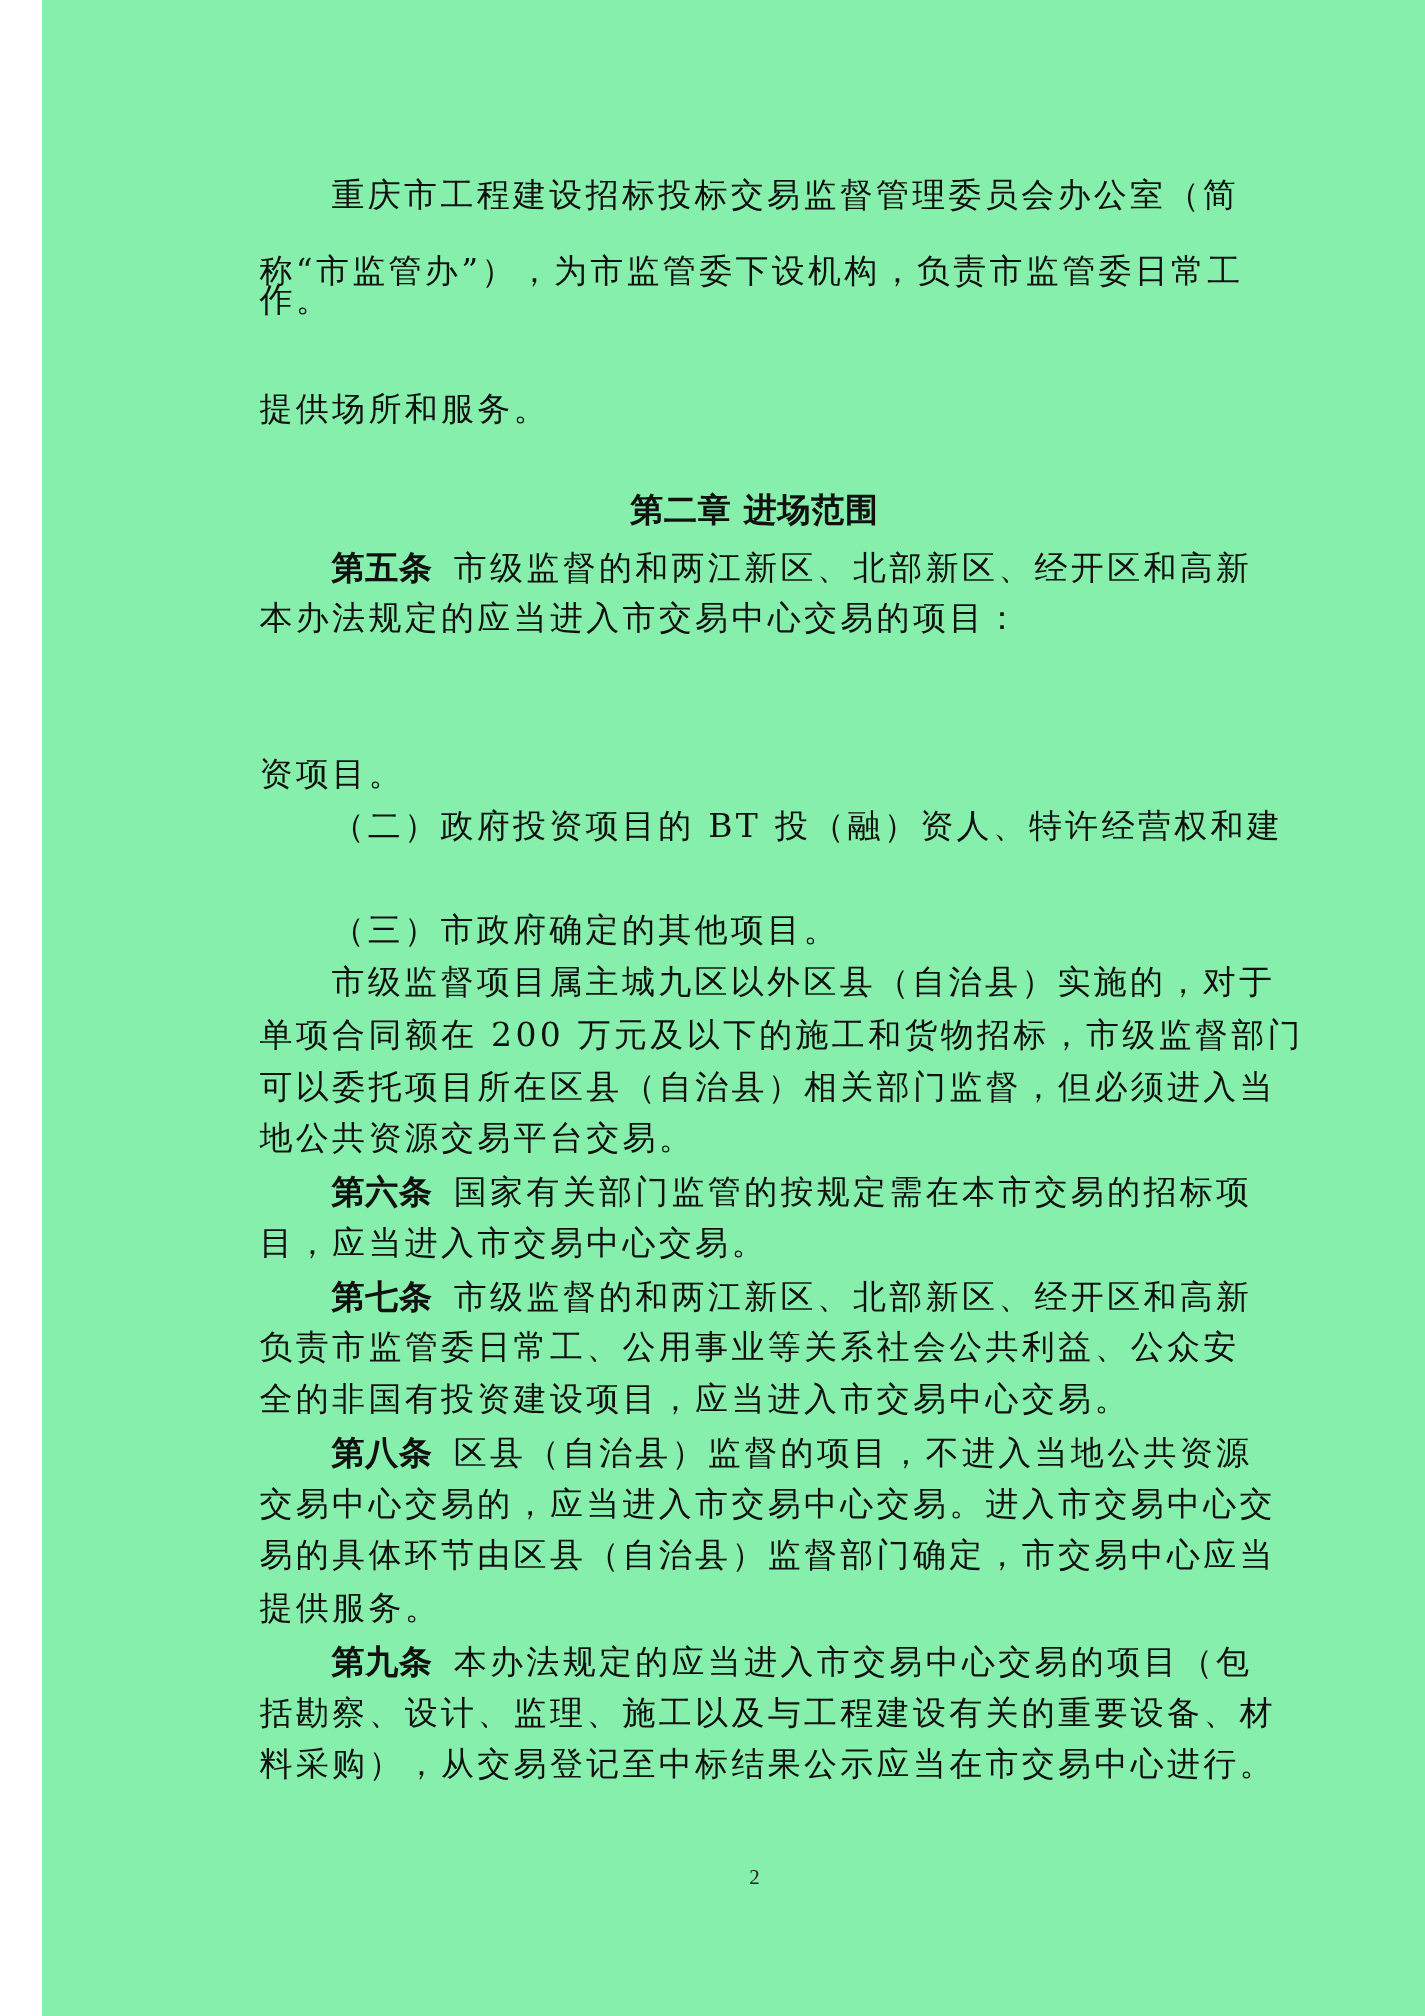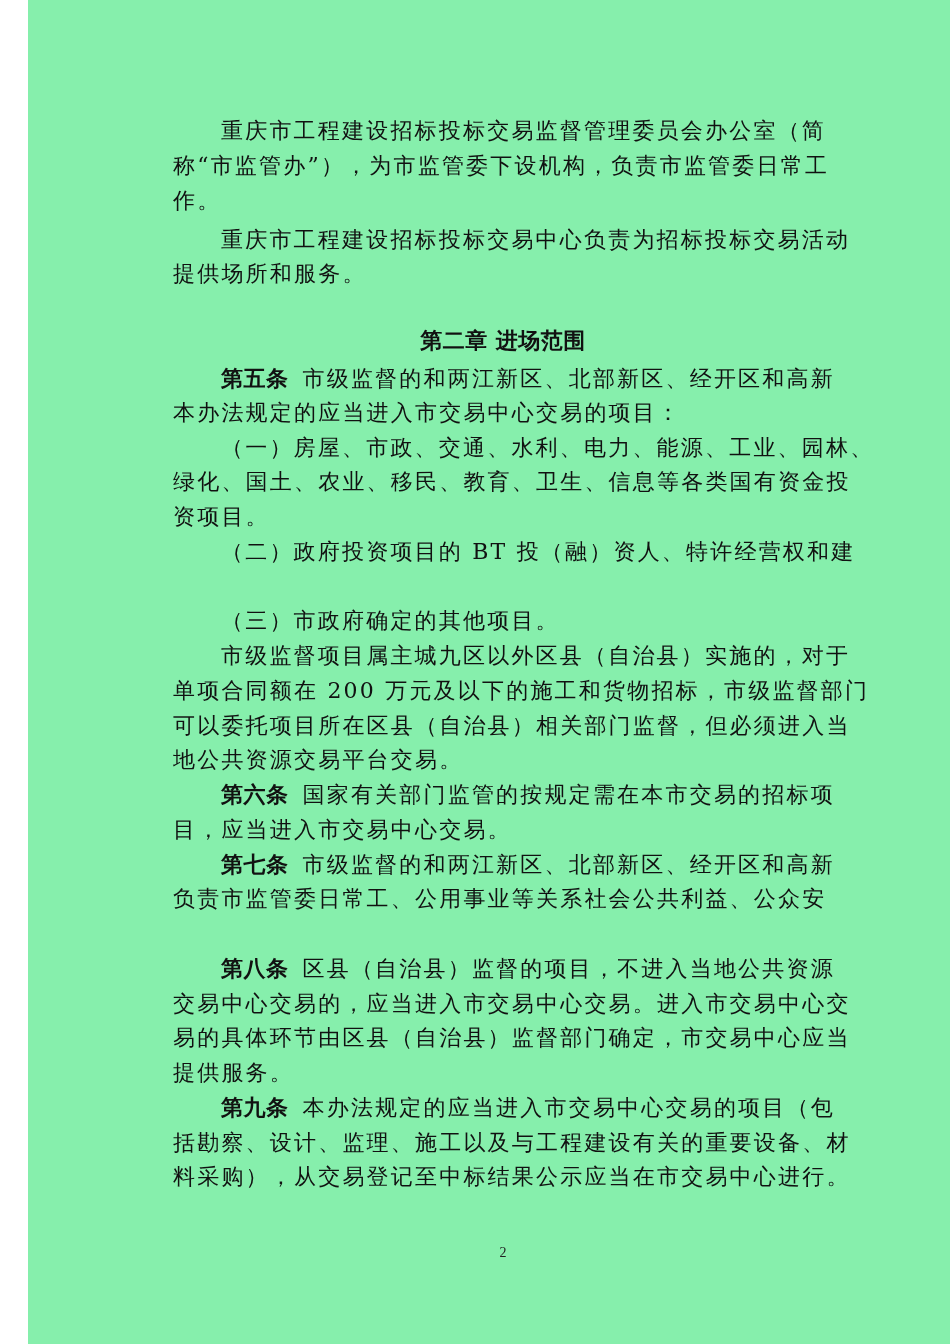--- a/index.html
+++ b/index.html
@@ -15,50 +15,48 @@
     .art-label { font-weight: bold; font-family: Liberation Sans, sans-serif; letter-spacing: 0.5px; margin-right: 14px; }
     .page-number { position: absolute; left: 0; width: 950px; top: 1245px; text-align: center;
                    font-size: 14px; font-family: "Liberation Serif", serif; color: #222; }
   </style>
 </head>
 <body>
 
 <div class="page">
 
   <div class="line indent" style="top:116px">重庆市工程建设招标投标交易监督管理委员会办公室（简</div>
-  <div class="line" style="top:151px">称“市监管办”），为市监管委下设机构，负责市监管委日常工</div>
+  <div class="line" style="top:167px">称“市监管办”），为市监管委下设机构，负责市监管委日常工</div>
   <div class="line" style="top:186px">作。</div>
-  <div class="line indent" style="top:225px">重庆市工程建设招标投标交易中心负责为招标投标交易活动</div>
   <div class="line" style="top:259px">提供场所和服务。</div>
 
   <div class="heading" style="top:326px">第二章 进场范围</div>
 
   <div class="line indent" style="top:364px">
     <span class="art-label">第五条</span><span>市级监督的和两江新区、北部新区、经开区和高新</span>
   </div>
   <div class="line" style="top:398px">本办法规定的应当进入市交易中心交易的项目：</div>
-  <div class="line indent" style="top:433px">（一）房屋、市政、交通、水利、电力、能源、工业、园林、</div>
-  <div class="line" style="top:467px">绿化、国土、农业、移民、教育、卫生、信息等各类国有资金投</div>
   <div class="line" style="top:502px">资项目。</div>
   <div class="line indent" style="top:537px">（二）政府投资项目的 BT 投（融）资人、特许经营权和建</div>
   <div class="line indent" style="top:606px">（三）市政府确定的其他项目。</div>
   <div class="line indent" style="top:641px">市级监督项目属主城九区以外区县（自治县）实施的，对于</div>
   <div class="line" style="top:676px">单项合同额在 200 万元及以下的施工和货物招标，市级监督部门</div>
   <div class="line" style="top:711px">可以委托项目所在区县（自治县）相关部门监督，但必须进入当</div>
   <div class="line" style="top:745px">地公共资源交易平台交易。</div>
 
   <div class="line indent" style="top:780px">
     <span class="art-label">第六条</span><span>国家有关部门监管的按规定需在本市交易的招标项</span>
   </div>
   <div class="line" style="top:815px">目，应当进入市交易中心交易。</div>
 
   <div class="line indent" style="top:850px">
     <span class="art-label">第七条</span><span>市级监督的和两江新区、北部新区、经开区和高新</span>
   </div>
   <div class="line" style="top:884px">负责市监管委日常工、公用事业等关系社会公共利益、公众安</div>
+  <div class="line" style="top:919px">全的非国有投资建设项目，应当进入市交易中心交易。</div>
 
   <div class="line indent" style="top:954px">
     <span class="art-label">第八条</span><span>区县（自治县）监督的项目，不进入当地公共资源</span>
   </div>
   <div class="line" style="top:989px">交易中心交易的，应当进入市交易中心交易。进入市交易中心交</div>
   <div class="line" style="top:1023px">易的具体环节由区县（自治县）监督部门确定，市交易中心应当</div>
   <div class="line" style="top:1058px">提供服务。</div>
 
   <div class="line indent" style="top:1093px">
     <span class="art-label">第九条</span><span>本办法规定的应当进入市交易中心交易的项目（包</span>

